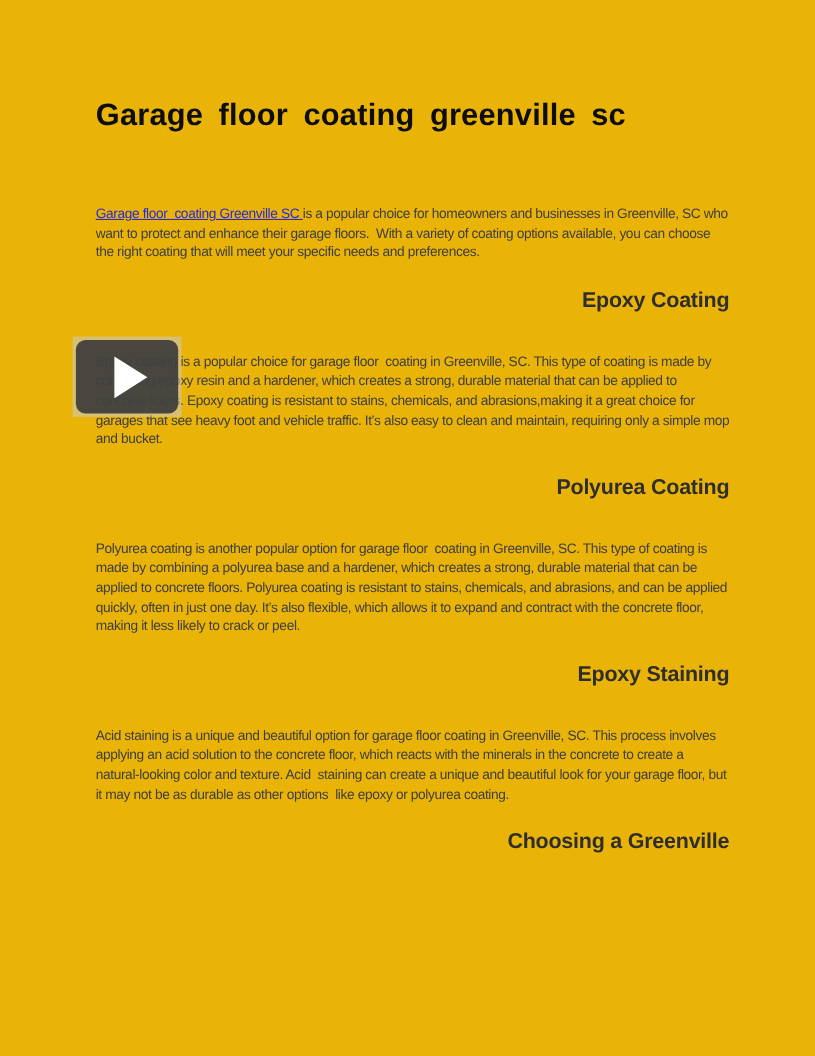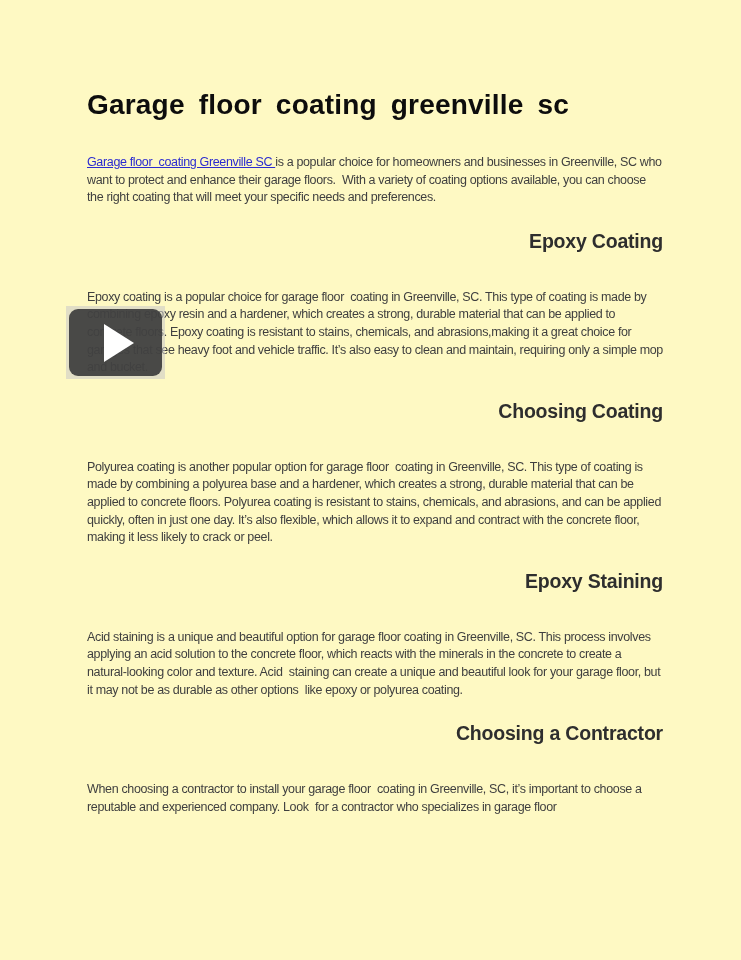--- a/index.html
+++ b/index.html
@@ -4,21 +4,21 @@
 <style>
   * { box-sizing: border-box; }
   html, body { margin: 0; padding: 0; background: #ffffff; }
   body {
     width: 741px; height: 960px; overflow: hidden;
     font-family: "Liberation Sans", sans-serif;
   }
   .page {
     position: relative;
     width: 741px; height: 960px;
-    background: #fef9c3;
+    background: #eab308;
   }
   .content {
     position: absolute;
     left: 87px; top: 88px;
     width: 576px;
   }
   h1.doc-title {
     margin: 0;
     font-size: 28px;
     line-height: 34px;
@@ -27,21 +27,21 @@
     word-spacing: 6px;
     letter-spacing: 0.2px;
   }
   p.intro, p.para {
     font-size: 12.5px;
     line-height: 17.6px;
     color: #3f3f3f;
     letter-spacing: -0.35px;
     white-space: pre-wrap;
   }
-  p.intro { margin: 32px 0 0; }
+  p.intro { margin: 64px 0 0; }
   p.para  { margin: 36px 0 0; }
   h2.section-heading {
     margin: 22px 0 0;
     font-size: 19.5px;
     line-height: 24px;
     font-weight: 700;
     color: #2e2e2e;
     letter-spacing: -0.2px;
     text-align: right;
   }
@@ -82,28 +82,27 @@
 <div class="page">
   <div class="content">
 
     <h1 class="doc-title">Garage floor coating greenville sc</h1>
 
     <p class="intro"><a class="doc-link">Garage floor  coating Greenville SC </a><span>is a popular choice for homeowners and businesses in Greenville, SC who want to protect and enhance their garage floors.  With a variety of coating options available, you can choose the right coating that will meet your specific needs and preferences.</span></p>
 
     <h2 class="section-heading">Epoxy Coating</h2>
     <p class="para">Epoxy coating is a popular choice for garage floor  coating in Greenville, SC. This type of coating is made by combining epoxy resin and a hardener, which creates a strong, durable material that can be applied to concrete floors. Epoxy coating is resistant to stains, chemicals, and abrasions,making it a great choice for garages that see heavy foot and vehicle traffic. It’s also easy to clean and maintain, requiring only a simple mop and bucket.</p>
 
-    <h2 class="section-heading">Choosing Coating</h2>
+    <h2 class="section-heading">Polyurea Coating</h2>
     <p class="para">Polyurea coating is another popular option for garage floor  coating in Greenville, SC. This type of coating is made by combining a polyurea base and a hardener, which creates a strong, durable material that can be applied to concrete floors. Polyurea coating is resistant to stains, chemicals, and abrasions, and can be applied quickly, often in just one day. It’s also flexible, which allows it to expand and contract with the concrete floor, making it less likely to crack or peel.</p>
 
     <h2 class="section-heading">Epoxy Staining</h2>
     <p class="para">Acid staining is a unique and beautiful option for garage floor coating in Greenville, SC. This process involves applying an acid solution to the concrete floor, which reacts with the minerals in the concrete to create a natural-looking color and texture. Acid  staining can create a unique and beautiful look for your garage floor, but it may not be as durable as other options  like epoxy or polyurea coating.</p>
 
-    <h2 class="section-heading">Choosing a Contractor</h2>
-    <p class="para">When choosing a contractor to install your garage floor  coating in Greenville, SC, it’s important to choose a reputable and experienced company. Look  for a contractor who specializes in garage floor</p>
+    <h2 class="section-heading">Choosing a Greenville</h2>
 
   </div>
 
   <div class="video-frame">
     <div class="play-button">
       <div class="play-triangle"></div>
     </div>
   </div>
 </div>
 

